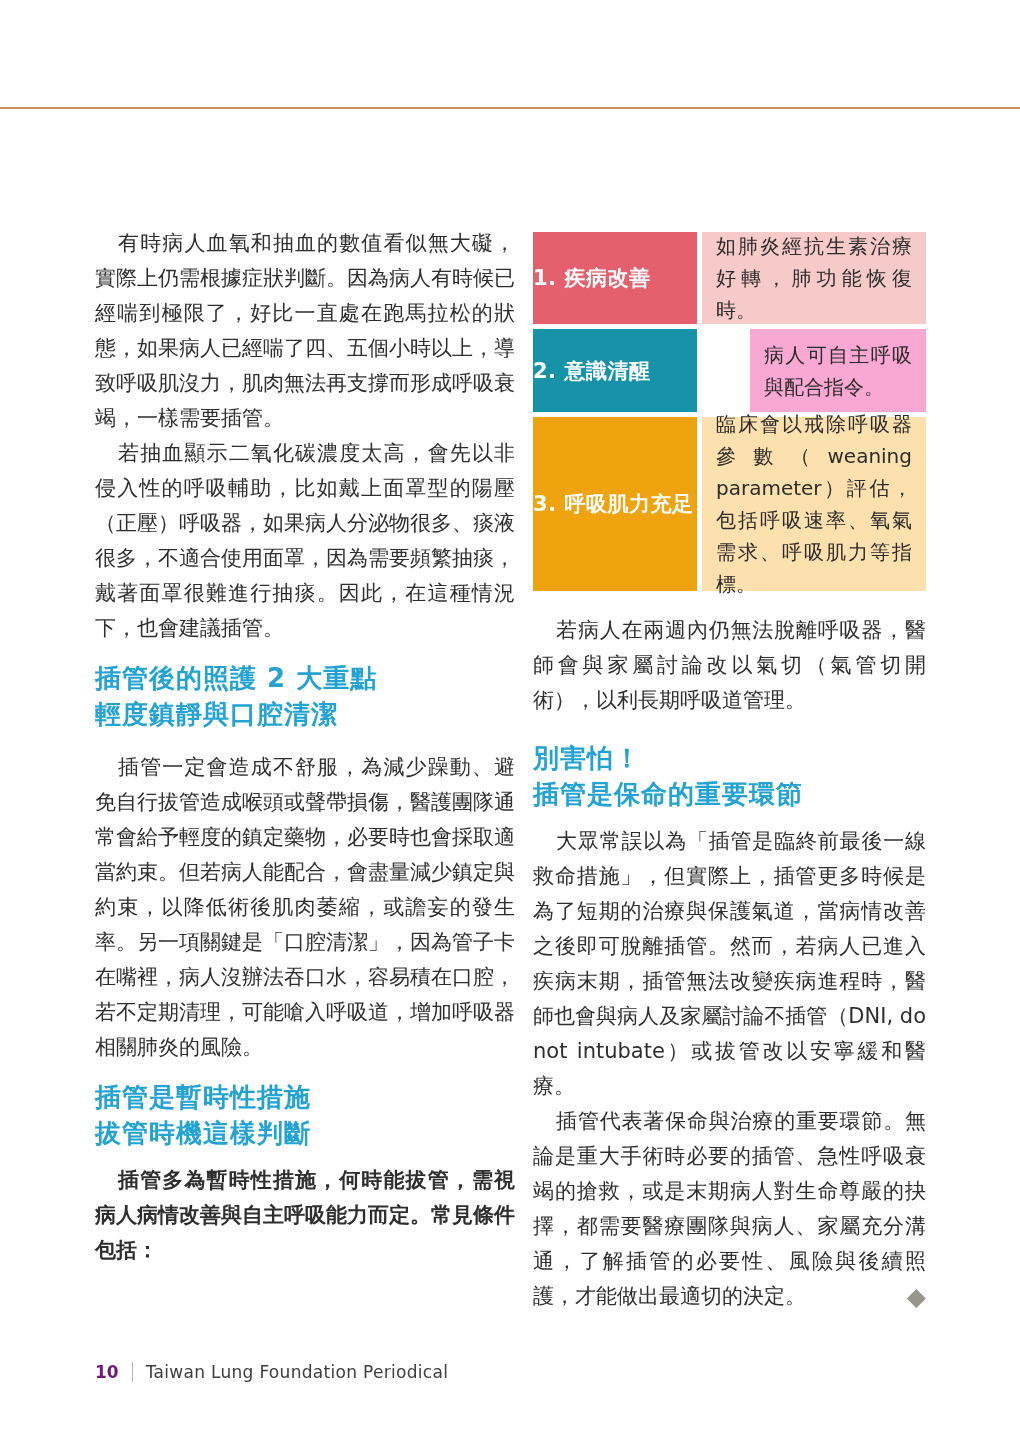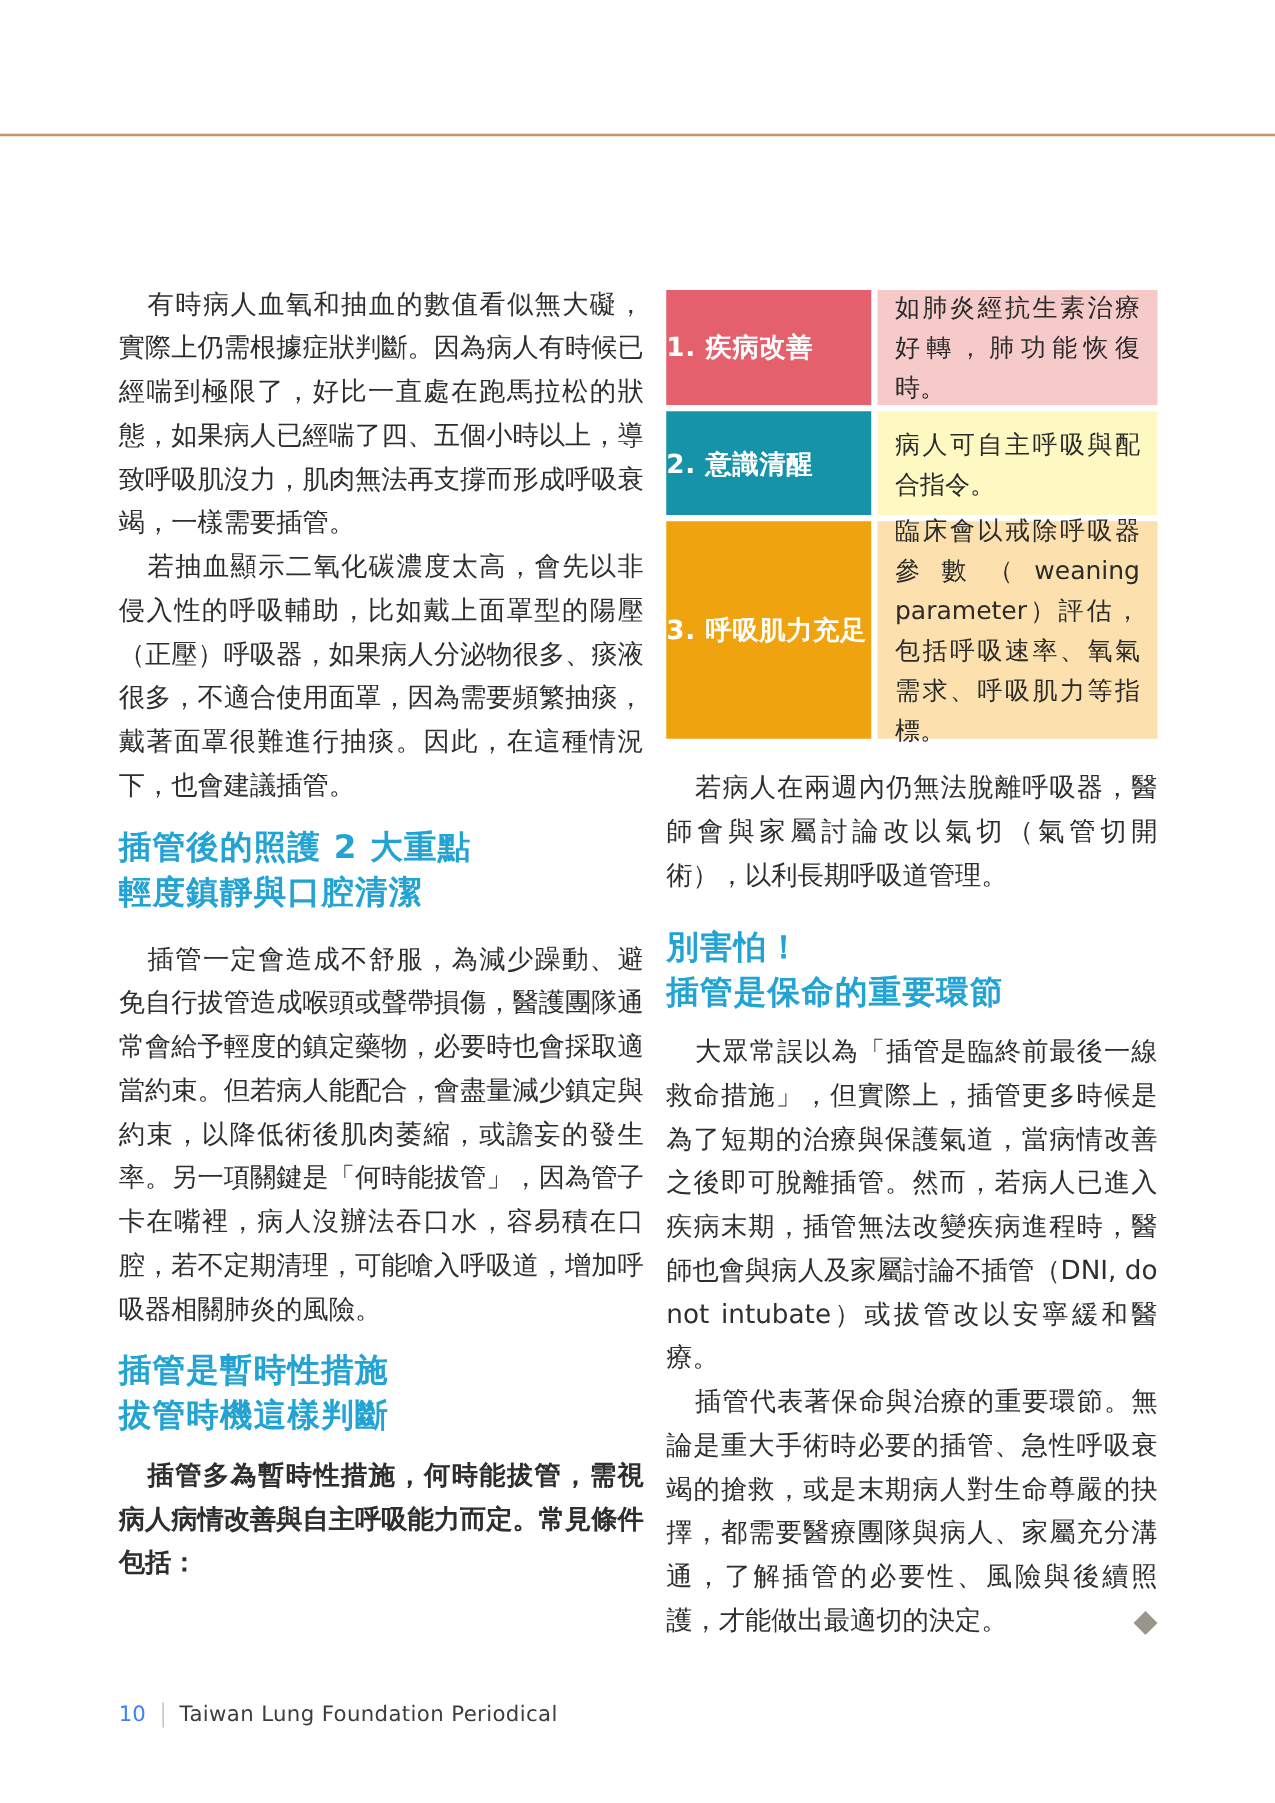--- a/index.html
+++ b/index.html
@@ -101,21 +101,21 @@
 
   
   .footer {
     position: absolute;
     left: 95px;
     top: 1362px;
     display: flex;
     align-items: center;
     font-size: 17px;
   }
-  .footer .pageno { font-weight: normal; color: #3b82f6; }
+  .footer .pageno { font-weight: bold; color: #701a75; }
   .footer .sep {
     width: 1px;
     height: 20px;
     background: #b5b5b5;
     margin: 0 13px;
   }
   .footer .journal { color: #3d3d3d; letter-spacing: 0.3px; }
 </style>
 </head>
 <body>
@@ -124,36 +124,36 @@
 
   <div class="kicker-rule"></div>
 
   <div class="col col-left">
     <p class="body p2">有時病人血氧和抽血的數值看似無大礙，實際上仍需根據症狀判斷。因為病人有時候已經喘到極限了，好比一直處在跑馬拉松的狀態，如果病人已經喘了四、五個小時以上，導致呼吸肌沒力，肌肉無法再支撐而形成呼吸衰竭，一樣需要插管。</p>
     <p class="body p1">若抽血顯示二氧化碳濃度太高，會先以非侵入性的呼吸輔助，比如戴上面罩型的陽壓（正壓）呼吸器，如果病人分泌物很多、痰液很多，不適合使用面罩，因為需要頻繁抽痰，戴著面罩很難進行抽痰。因此，在這種情況下，也會建議插管。</p>
     <h2 class="head h1">
       <span>插管後的照護 2 大重點</span><br>
       <span>輕度鎮靜與口腔清潔</span>
     </h2>
-    <p class="body p3">插管一定會造成不舒服，為減少躁動、避免自行拔管造成喉頭或聲帶損傷，醫護團隊通常會給予輕度的鎮定藥物，必要時也會採取適當約束。但若病人能配合，會盡量減少鎮定與約束，以降低術後肌肉萎縮，或譫妄的發生率。另一項關鍵是「何時能拔管」，因為管子卡在嘴裡，病人沒辦法吞口水，容易積在口腔，若不定期清理，可能嗆入呼吸道，增加呼吸器相關肺炎的風險。</p>
+    <p class="body p3">插管一定會造成不舒服，為減少躁動、避免自行拔管造成喉頭或聲帶損傷，醫護團隊通常會給予輕度的鎮定藥物，必要時也會採取適當約束。但若病人能配合，會盡量減少鎮定與約束，以降低術後肌肉萎縮，或譫妄的發生率。另一項關鍵是「口腔清潔」，因為管子卡在嘴裡，病人沒辦法吞口水，容易積在口腔，若不定期清理，可能嗆入呼吸道，增加呼吸器相關肺炎的風險。</p>
     <h2 class="head h2">
       <span>插管是暫時性措施</span><br>
       <span>拔管時機這樣判斷</span>
     </h2>
     <p class="body p4">插管多為暫時性措施，何時能拔管，需視病人病情改善與自主呼吸能力而定。常見條件包括：</p>
   </div>
 
   <div class="col col-right">
 
     <div class="cond-table">
       <div class="cell label row-h1" style="background-color: rgb(228, 96, 108);">1. 疾病改善</div>
       <div class="cell text row-h1" style="background-color: rgb(247, 202, 202);">如肺炎經抗生素治療好轉，肺功能恢復時。</div>
 
       <div class="cell label row-h2" style="background-color: rgb(23, 147, 169);">2. 意識清醒</div>
-      <div class="cell text row-h2" style="background-color: #fef9c3;">病人可自主呼吸與配合指令。</div>
+      <div class="cell text row-h2" style="background-color: #f9a8d4; margin-left: 48px;">病人可自主呼吸與配合指令。</div>
 
       <div class="cell label row-h3" style="background-color: rgb(239, 163, 15);">3. 呼吸肌力充足</div>
       <div class="cell text row-h3" style="background-color: rgb(252, 224, 173);">臨床會以戒除呼吸器參數（weaning parameter）評估，包括呼吸速率、氧氣需求、呼吸肌力等指標。</div>
     </div>
 
     <p class="body p5">若病人在兩週內仍無法脫離呼吸器，醫師會與家屬討論改以氣切（氣管切開術），以利長期呼吸道管理。</p>
 
     <h2 class="head h3">
       <span>別害怕！</span><br>
       <span>插管是保命的重要環節</span>

